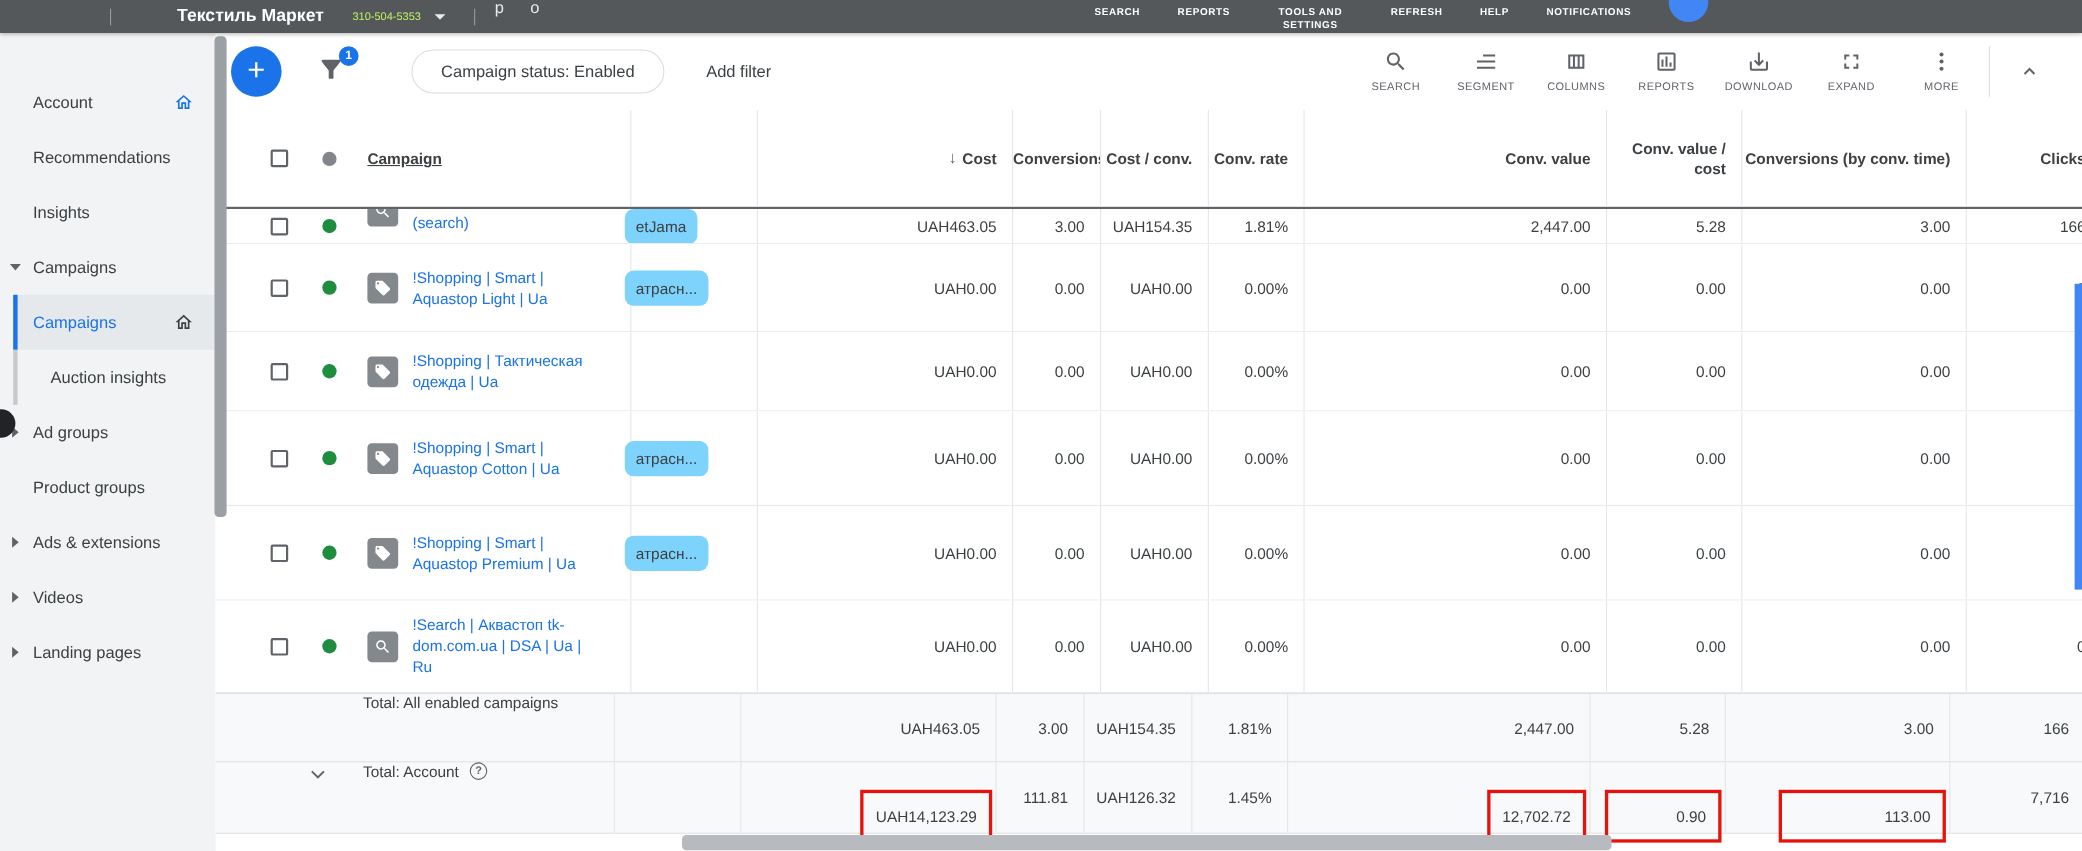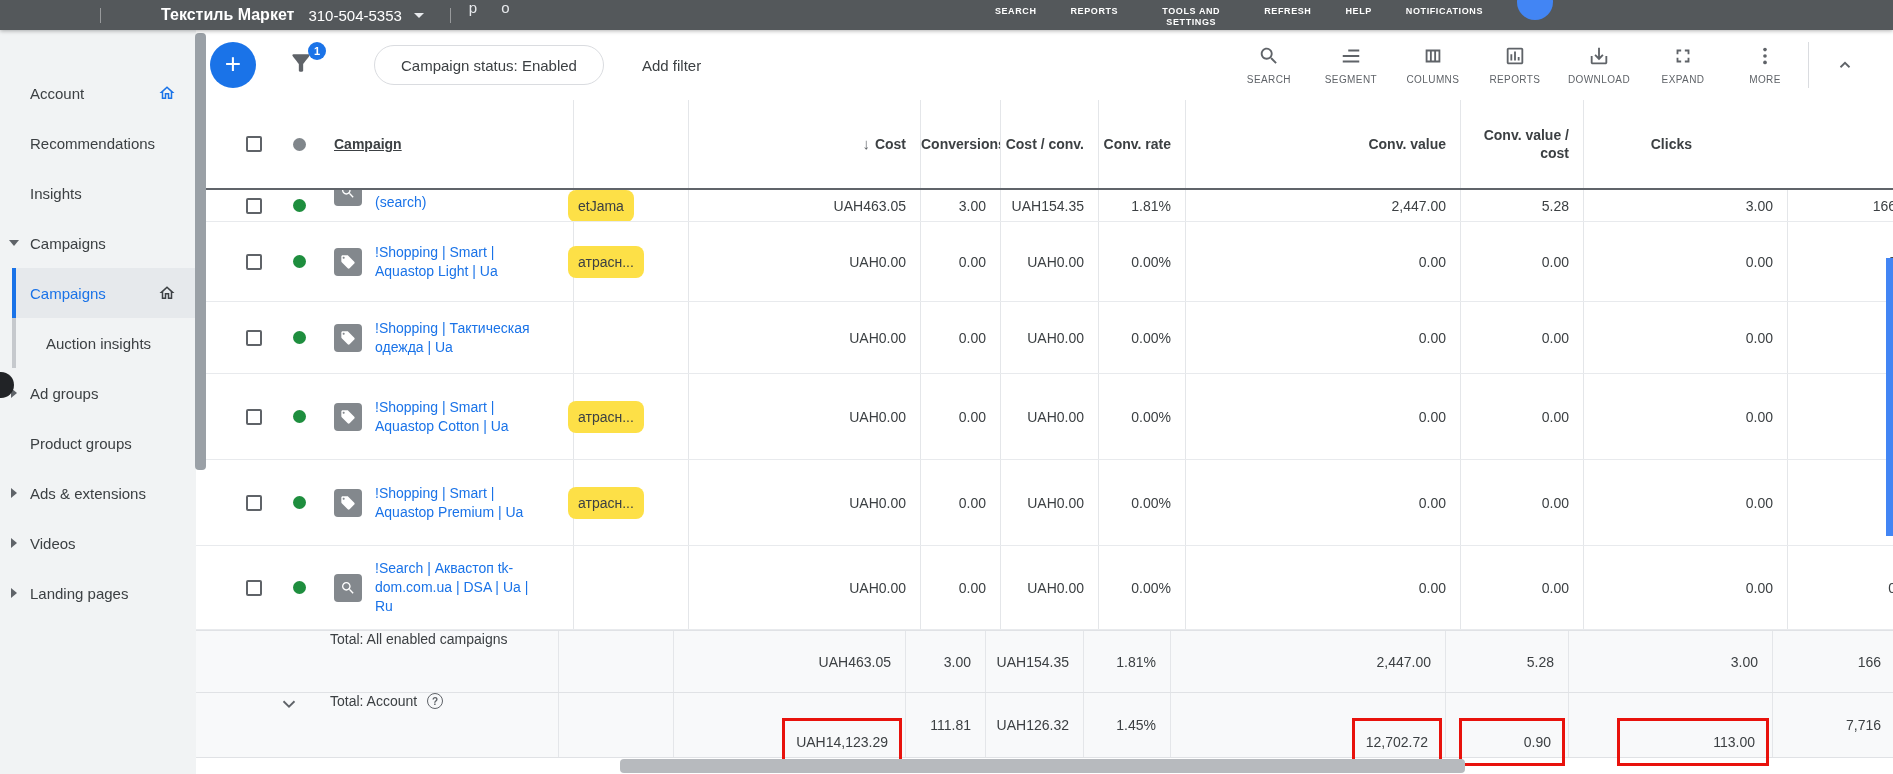--- a/index.html
+++ b/index.html
@@ -10,21 +10,21 @@
     font-family:"Liberation Sans", sans-serif; font-size:14px;
   }
   
   .topbar {
     position:absolute; left:0; top:0; width:1893px; height:30px;
     background:#54585b; display:flex; align-items:center; z-index:60;
     box-shadow:0 1px 4px rgba(0,0,0,.3); overflow:hidden; color:#fff;
   }
   .tb-divider { width:1px; height:15px; background:rgba(255,255,255,.4); flex:0 0 auto; }
   .tb-title { font-size:16px; font-weight:bold; color:#fff; white-space:nowrap; margin-left:60px; }
-  .tb-id { font-size:15px; color:#ffffff; margin-left:14px; white-space:nowrap; }
+  .tb-id { font-size:10px; color:#bef264; margin-left:26px; white-space:nowrap; }
   .tb-caret { width:0; height:0; border-left:5px solid transparent; border-right:5px solid transparent; border-top:5px solid #e8eaed; margin-left:12px; }
   .tb-partial { position:relative; color:#e8eaed; font-size:15px; top:-8px; }
   .tb-menu { display:flex; align-items:flex-start; gap:34px; margin-left:auto; padding-top:3px; }
   .tb-item { font-size:9px; font-weight:bold; letter-spacing:.6px; color:#fff; text-align:center; line-height:11px; max-width:78px; cursor:pointer; }
   .tb-avatar { width:36px; height:36px; border-radius:50%; background:var(--avatar-blue,#4285f4); position:relative; top:-13px; margin-left:34px; margin-right:340px; flex:0 0 auto; }
   
   .sidebar {
     position:absolute; left:0; top:30px; width:196px; height:744px;
     background:#f1f3f4; padding-top:38px; z-index:5;
   }
@@ -76,21 +76,21 @@
   .sortwrap { display:flex; align-items:center; gap:5px; white-space:nowrap; }
   .sort-ic { font-weight:normal; color:#5f6368; font-size:15px; }
   .checkbox { width:16px; height:16px; border:2px solid #5f6368; border-radius:2px; background:#fff; flex:0 0 auto; cursor:pointer; }
   .dot { width:13px; height:13px; border-radius:50%; background:var(--status-green,#1e8e3e); cursor:pointer; }
   .dot.gray { background:#80868b; cursor:default; }
   .type-icon { width:28px; height:28px; border-radius:4px; background:#83888d; flex:0 0 auto; display:flex; align-items:center; justify-content:center; }
   .name-lines { color:var(--link-blue,#1a73e8); line-height:19px; cursor:pointer; }
   .clipped .c-name { align-items:flex-start; }
   .clipped .type-icon { margin-top:-12px; }
   .clipped .name-lines { margin-top:3px; }
-  .chip { background:#fde047; border-radius:8px; padding:8px 10px; color:#3c4043; margin-left:-6px; white-space:nowrap; overflow:hidden; max-width:108px; cursor:pointer; }
+  .chip { background:#7dd3fc; border-radius:8px; padding:8px 10px; color:#3c4043; margin-left:-6px; white-space:nowrap; overflow:hidden; max-width:108px; cursor:pointer; }
   .total-label-cell { display:flex; align-items:flex-start; padding-left:8px; width:362px; flex:0 0 auto; }
   .help-circle { width:16px; height:16px; border:1px solid #5f6368; border-radius:50%; color:#5f6368; font-size:10px; font-weight:bold; display:flex; align-items:center; justify-content:center; margin-left:10px; cursor:pointer; flex:0 0 auto; }
   .hlbox { border:3px solid var(--highlight-red,#e8120c); height:48px; display:flex; align-items:center; justify-content:flex-end; padding:0 11px; margin-right:-11px;margin-top:33px; }
   .hl-cvc { min-width:106px; } .hl-cbt { min-width:152px; }
   
   .h-scroll { position:absolute; left:620px; top:759px; width:845px; height:14px; background:#b7babe; border-radius:4px; z-index:20; }
   .v-scroll { position:absolute; left:1886px; top:258px; width:7px; height:278px; background:#4285f4; z-index:20; }
   svg { display:block; }
 </style>
 </head>
@@ -261,20 +261,23 @@
       </div>
     <div class="c-rate bl hcell" style="padding-right:14px;">
         <span>Conv. rate</span>
       </div>
     <div class="c-cval bl hcell" style="padding-right:14px;">
         <span>Conv. value</span>
       </div>
     <div class="c-cvc bl hcell" style="padding-right:14px;">
         <span>Conv. value / cost</span>
       </div>
+    <div class="c-cbt bl hcell" style="padding-right:14px;">
+        <span>Conversions (by conv. time)</span>
+      </div>
     <div class="c-clicks bl hcell" style="padding-right:4px;">
         <span>Clicks</span>
       </div>
   </div>
 
   <div id="table-body">
   <div class="row r1 clipped">
     <div class="c-cb">
           <span class="checkbox"></span>
         </div>

